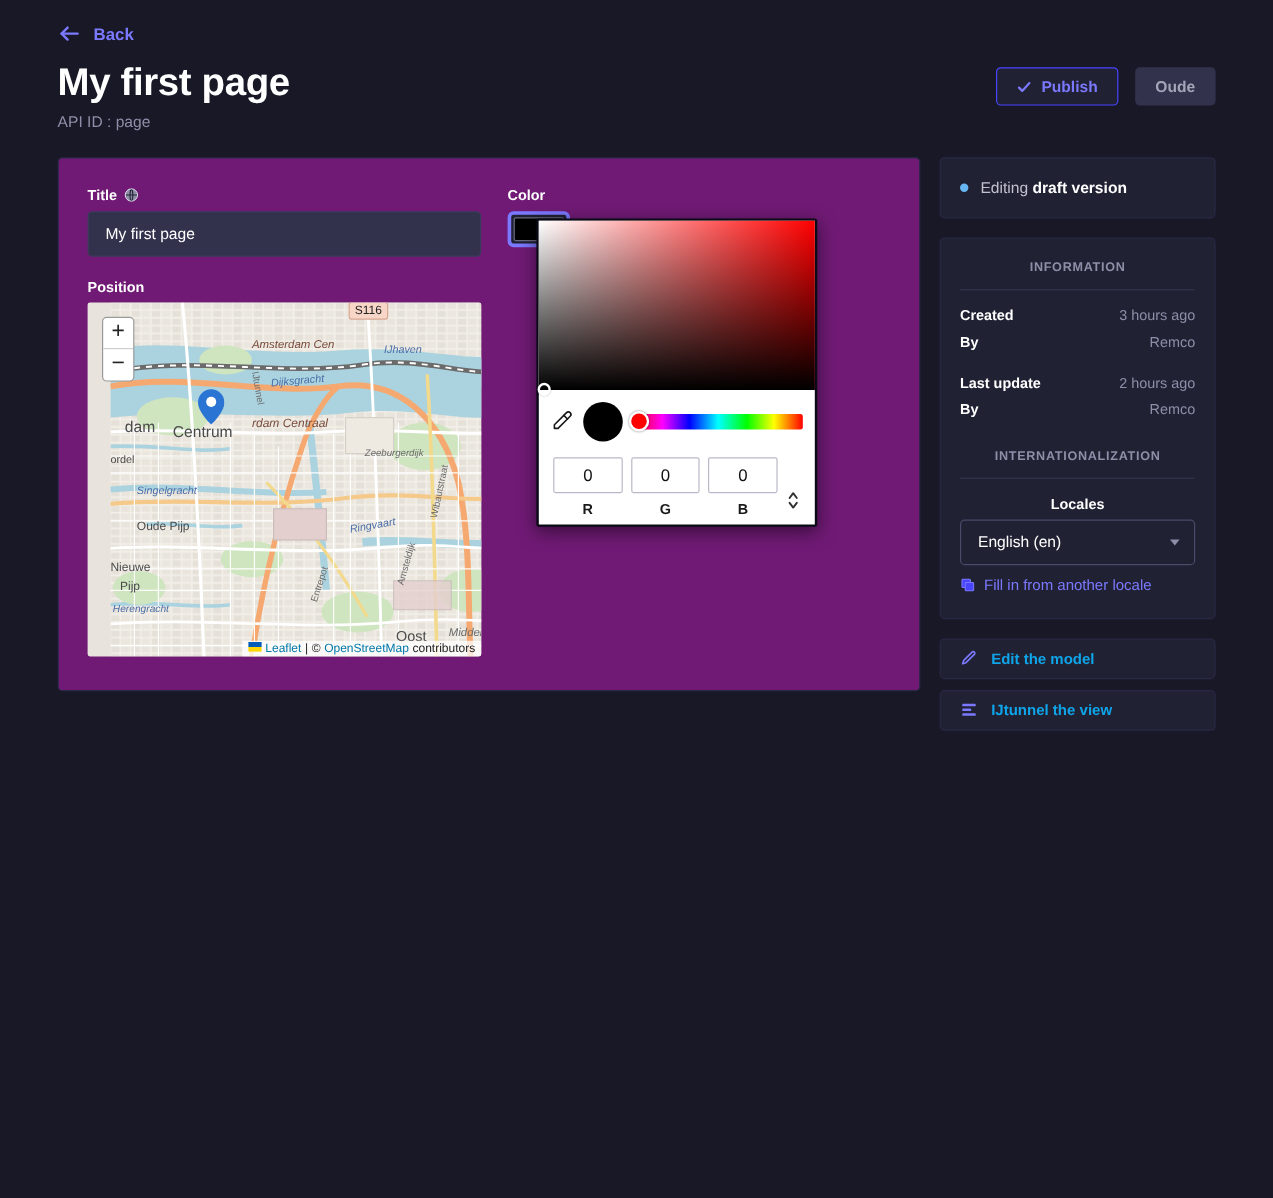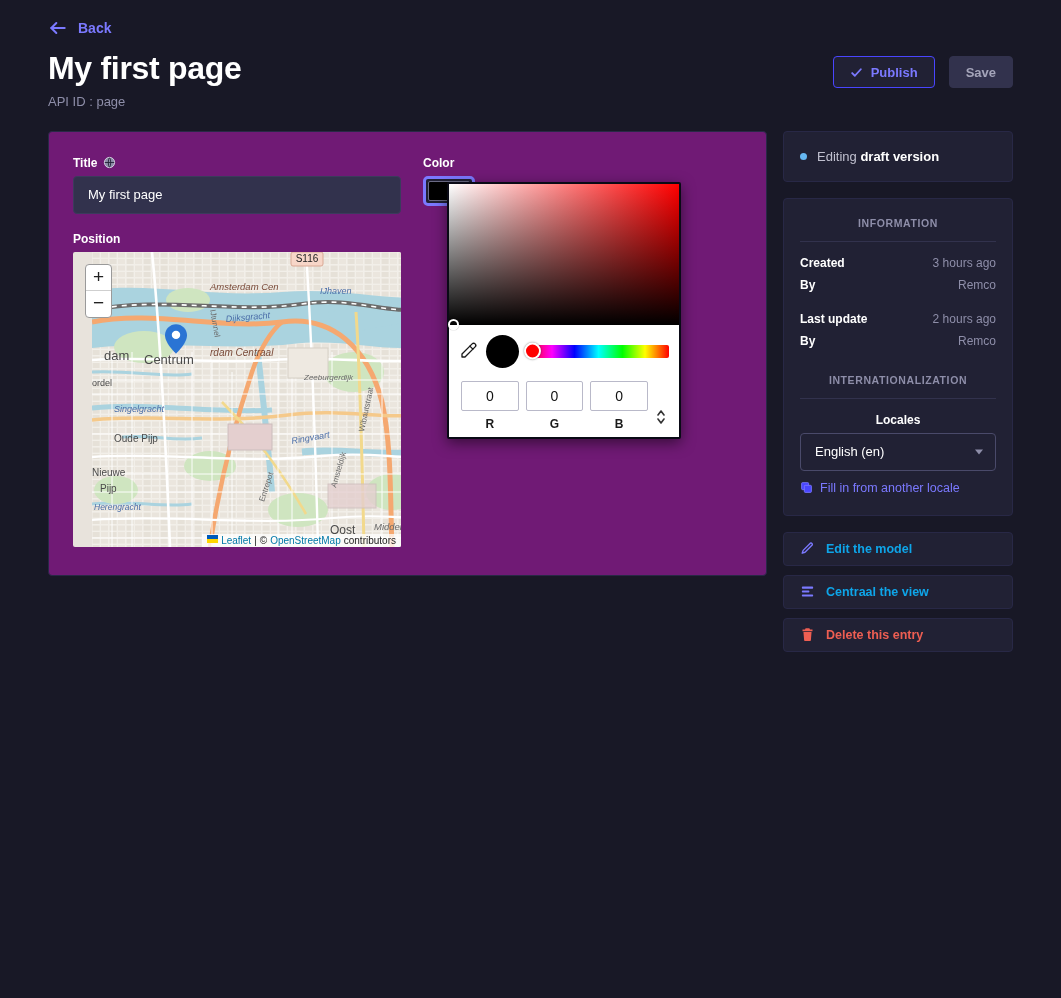--- a/index.html
+++ b/index.html
@@ -304,21 +304,21 @@
         <div class="api-id">API ID : page</div>
       </div>
       <div class="actions">
         <div class="btn btn-publish">
           <svg class="check-icon" viewBox="0 0 24 24" fill="none" stroke="#7b79ff" stroke-width="3.4" stroke-linecap="round" stroke-linejoin="round">
             <polyline points="4,13 9,18 20,6"></polyline>
           </svg>
           <span>Publish</span>
         </div>
         <div class="btn btn-save">
-          <span>Save</span>
+          <span>Oude</span>
         </div>
       </div>
     </div>
   </div>
 
   <div class="content">
 
     <div class="main-panel">
       <div class="fields">
 
@@ -558,25 +558,18 @@
             <path d="M16.5 3.5a2.2 2.2 0 0 1 3 3L8 18l-4.5 1.5L5 15z"></path>
           </svg>
           <span class="purple-text">Edit the model</span>
         </div>
         <div class="action-btn">
           <svg class="action-icon" viewBox="0 0 24 24" fill="#7b79ff">
             <rect x="3" y="4" width="18" height="3.4" rx="1.2"></rect>
             <rect x="3" y="10.3" width="12" height="3.4" rx="1.2"></rect>
             <rect x="3" y="16.6" width="18" height="3.4" rx="1.2"></rect>
           </svg>
-          <span class="purple-text">Centraal the view</span>
-        </div>
-        <div class="action-btn">
-          <svg class="action-icon" viewBox="0 0 24 24" fill="#ee5e52">
-            <path d="M9 2h6l1 2h4v2.6H4V4h4z"></path>
-            <path d="M5.5 8h13l-1.1 13.2a1.2 1.2 0 0 1-1.2 1.1H7.8a1.2 1.2 0 0 1-1.2-1.1z"></path>
-          </svg>
-          <span class="red-text">Delete this entry</span>
+          <span class="purple-text">IJtunnel the view</span>
         </div>
       </div>
     </div>
   </div>
 </div>
 
 </body></html>

